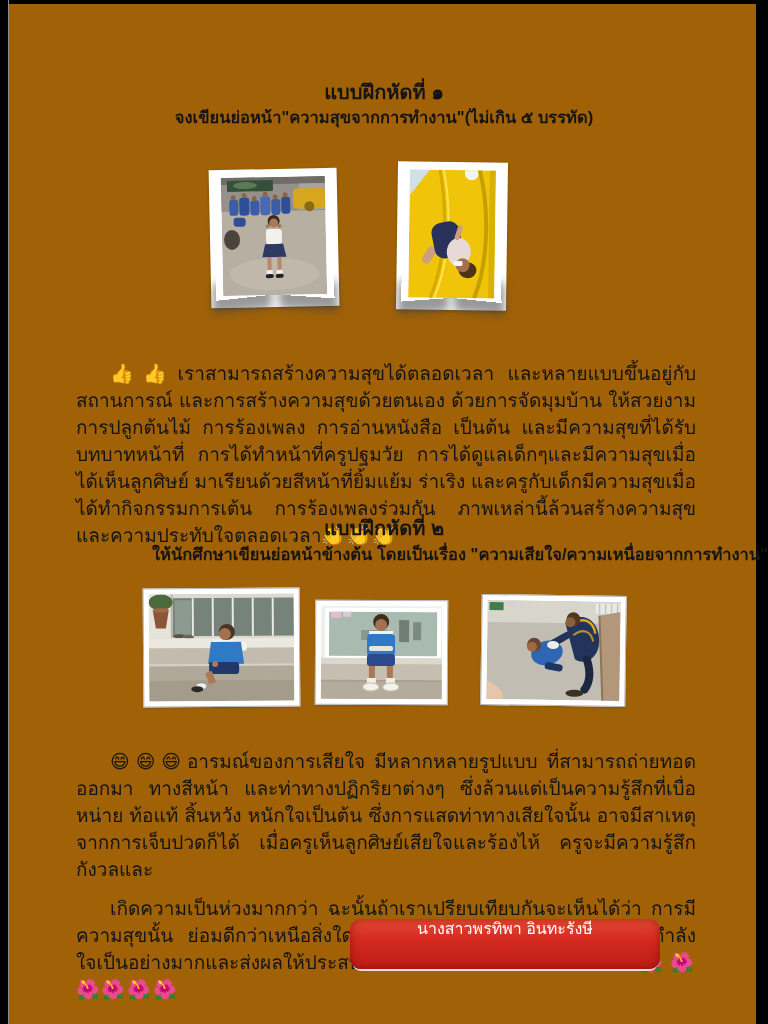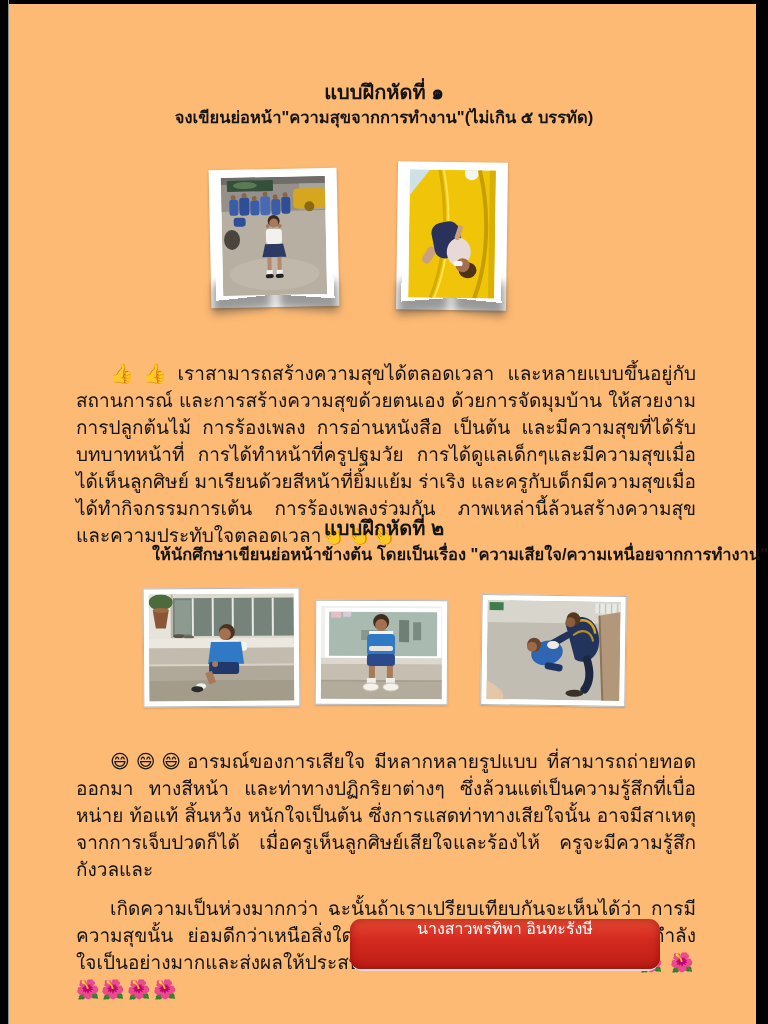--- a/index.html
+++ b/index.html
@@ -1,18 +1,18 @@
 <!DOCTYPE html>
 <html><head>
 <meta charset="utf-8">
 <style>
   html,body{margin:0;padding:0;background:#222;}
   .page{
     position:relative;width:768px;height:1024px;margin:0 auto;
-    background:#fdba74;overflow:hidden;
+    background:#a16207;overflow:hidden;
     font-family:"Liberation Sans","DejaVu Sans",sans-serif;
     color:#141414;
   }
   
   .bar-top{position:absolute;top:0;left:0;right:0;height:4px;background:#000;}
   .bar-left{position:absolute;top:0;left:0;bottom:0;width:8px;background:#000;}
   .bar-left-line{position:absolute;top:0;left:8px;bottom:0;width:1px;background:#8d8d8d;}
   .bar-right{position:absolute;top:0;right:0;bottom:0;width:12px;background:#000;}
 
   .heading{position:absolute;left:0;right:0;text-align:center;font-weight:700;font-size:20px;}

